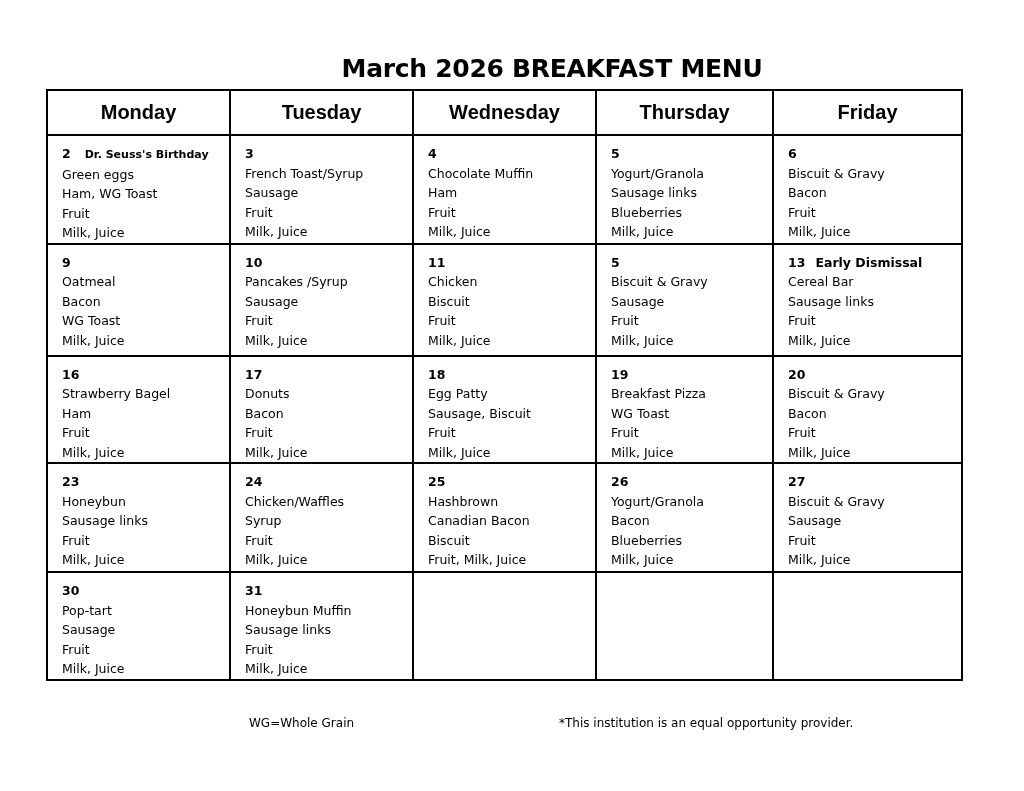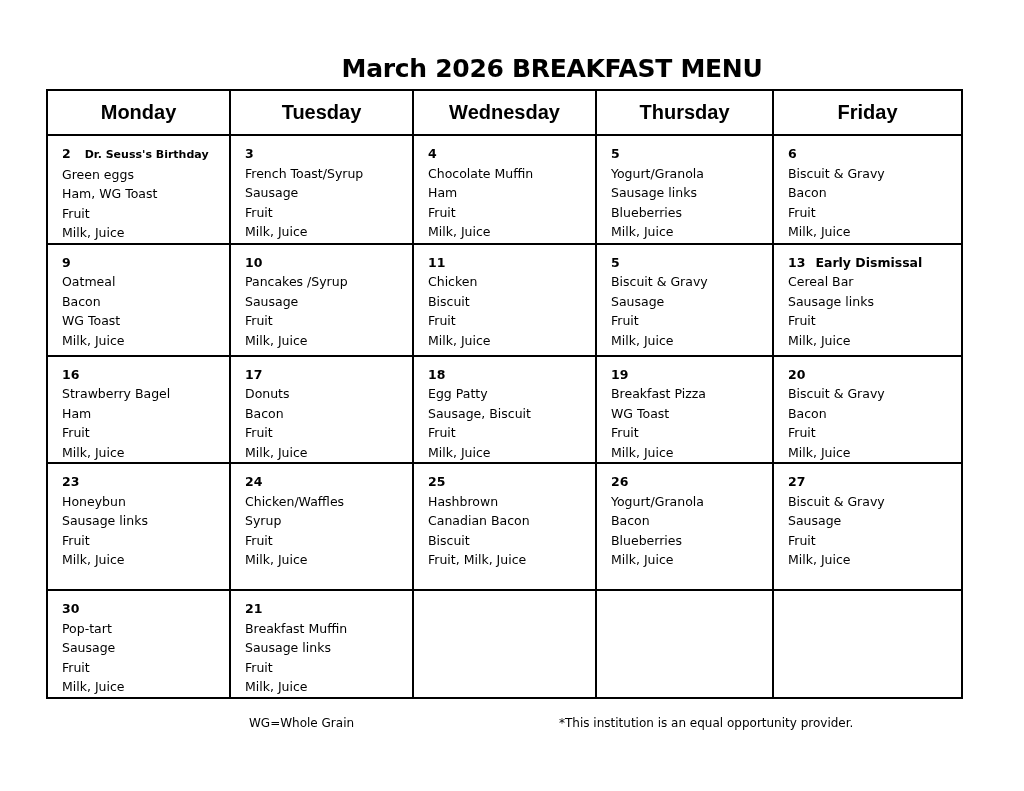--- a/index.html
+++ b/index.html
@@ -173,21 +173,21 @@
         <td>
           <div class="cell">
             <div><span class="daynum">20</span></div>
             <div class="item">Biscuit &amp; Gravy</div>
             <div class="item">Bacon</div>
             <div class="item">Fruit</div>
             <div class="item">Milk, Juice</div>
           </div>
         </td>
       </tr>
-      <tr style="height: 127px;">
+      <tr style="height: 109px;">
         <td>
           <div class="cell">
             <div><span class="daynum">23</span></div>
             <div class="item">Honeybun</div>
             <div class="item">Sausage links</div>
             <div class="item">Fruit</div>
             <div class="item">Milk, Juice</div>
           </div>
         </td>
         <td>
@@ -232,22 +232,22 @@
           <div class="cell">
             <div><span class="daynum">30</span></div>
             <div class="item">Pop-tart</div>
             <div class="item">Sausage</div>
             <div class="item">Fruit</div>
             <div class="item">Milk, Juice</div>
           </div>
         </td>
         <td>
           <div class="cell">
-            <div><span class="daynum">21</span></div>
-            <div class="item">Breakfast Muffin</div>
+            <div><span class="daynum">31</span></div>
+            <div class="item">Honeybun Muffin</div>
             <div class="item">Sausage links</div>
             <div class="item">Fruit</div>
             <div class="item">Milk, Juice</div>
           </div>
         </td>
         <td>
           <div class="cell"></div>
         </td>
         <td>
           <div class="cell"></div>

